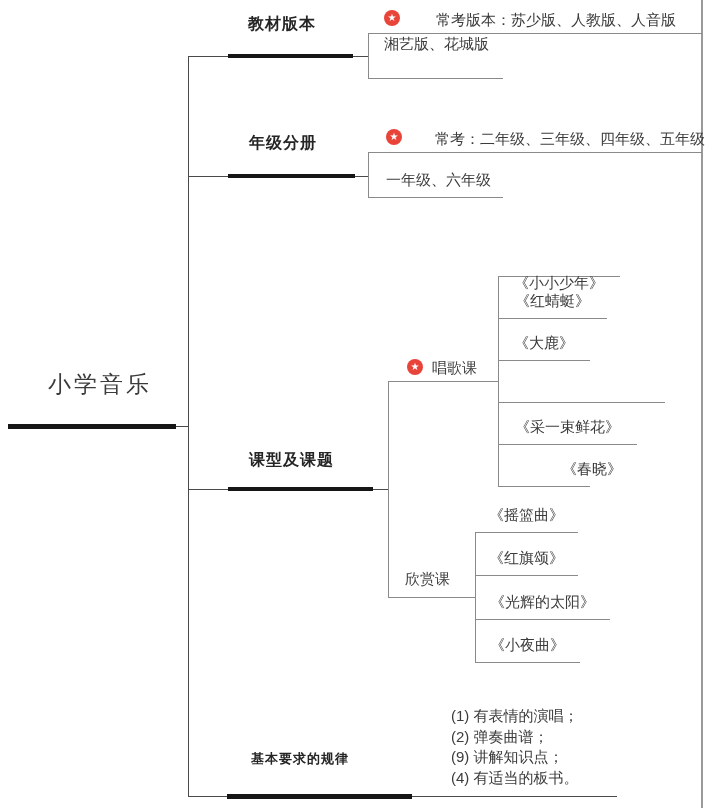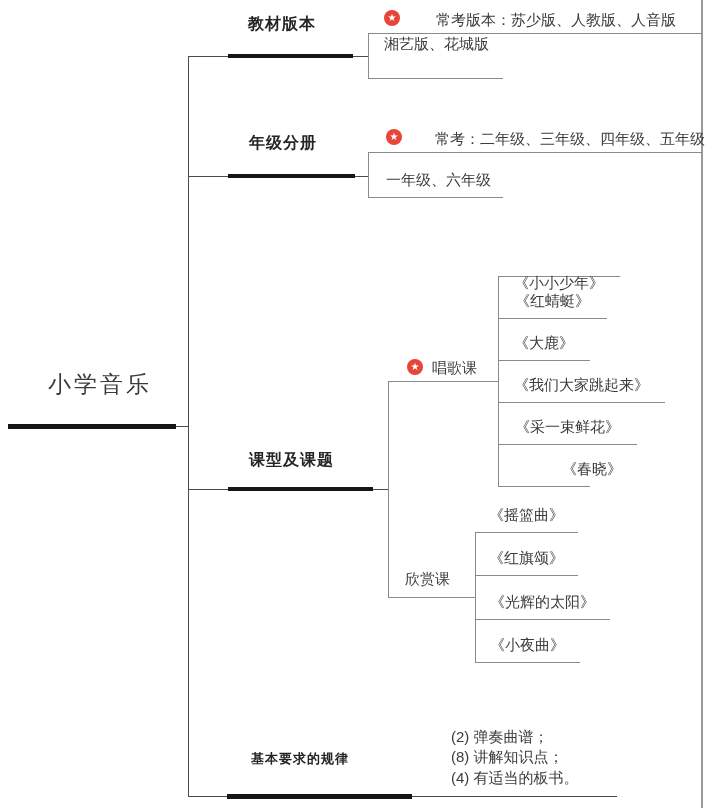--- a/index.html
+++ b/index.html
@@ -87,29 +87,29 @@
   <div class="node" style="left:386px;top:171px;">一年级、六年级</div>
 
   <div class="node branch-label" style="left:249px;top:450px;">课型及课题</div>
 
   <span class="star" style="left:407px;top:359px;">★</span>
   <div class="node" style="left:432px;top:359px;">唱歌课</div>
 
   <div class="node song" style="left:498px;top:250px;width:122px;margin-top:24px;">《小小少年》</div>
   <div class="node song" style="left:498px;top:292px;width:109px;">《红蜻蜓》</div>
   <div class="node song" style="left:498px;top:334px;width:92px;">《大鹿》</div>
-  <div class="node song" style="left:498px;top:376px;width:167px;">《我们大家跳起来》</div>
   <div class="node song" style="left:498px;top:418px;width:139px;">《采一束鲜花》</div>
   <div class="node song" style="left:498px;top:460px;width:92px;margin-left:48px;">《春晓》</div>
 
   <div class="node" style="left:405px;top:570px;">欣赏课</div>
 
   <div class="node song" style="left:475px;top:506px;width:103px;">《摇篮曲》</div>
   <div class="node song" style="left:475px;top:549px;width:103px;">《红旗颂》</div>
   <div class="node song" style="left:475px;top:593px;width:135px;">《光辉的太阳》</div>
   <div class="node song" style="left:475px;top:636px;width:105px;">《小夜曲》</div>
 
   <div class="node branch-label" style="left:251px;top:750px;font-size:13px;">基本要求的规律</div>
+  <div class="req-line" style="left:451px;top:707px;">(1) 有表情的演唱；</div>
   <div class="req-line" style="left:451px;top:728px;">(2) 弹奏曲谱；</div>
-  <div class="req-line" style="left:451px;top:748px;">(8) 讲解知识点；</div>
+  <div class="req-line" style="left:451px;top:748px;">(9) 讲解知识点；</div>
   <div class="req-line" style="left:451px;top:769px;">(4) 有适当的板书。</div>
 
 </div>
 
 </body></html>

